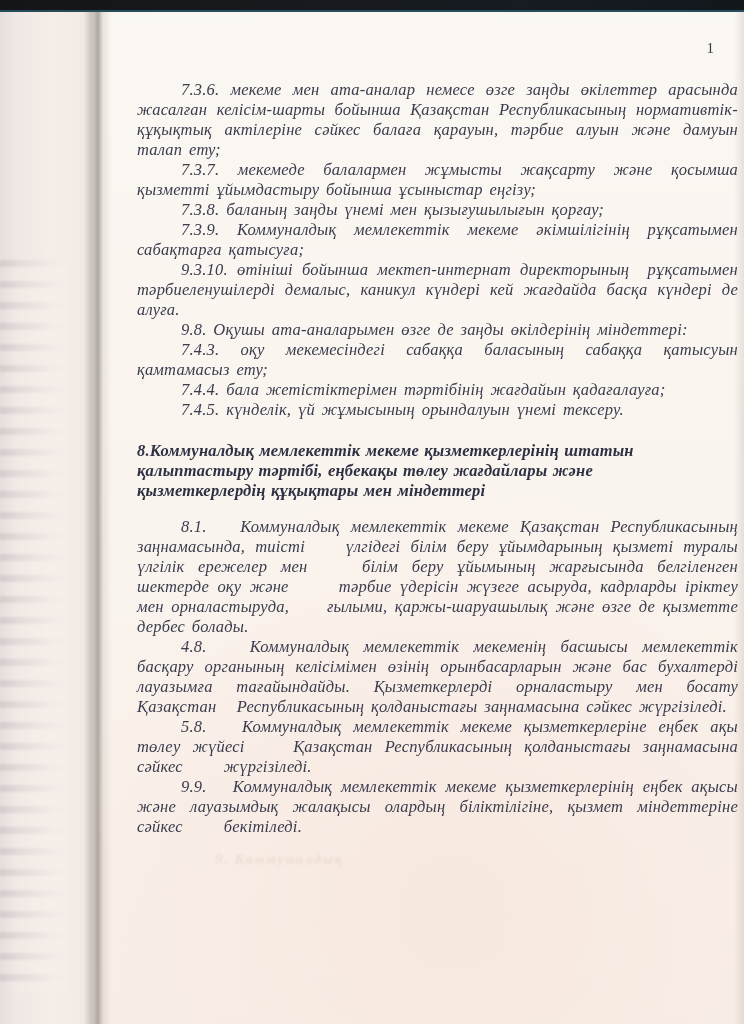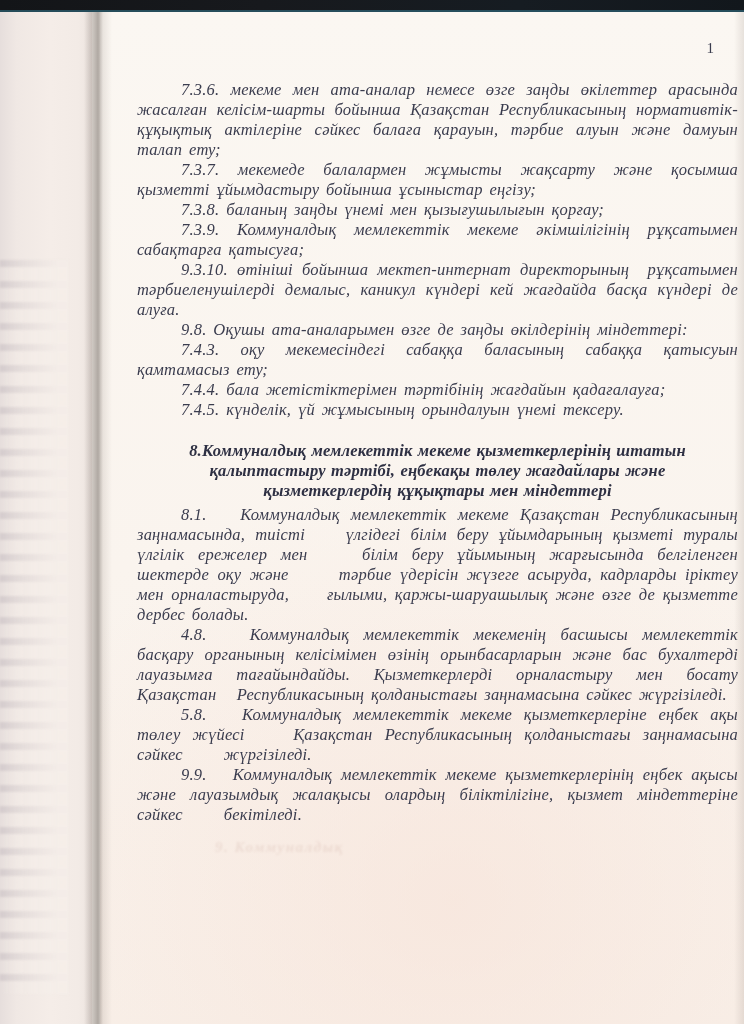--- a/index.html
+++ b/index.html
@@ -60,23 +60,23 @@
   }
   .para{
     margin:0;
     font-size:16.5px;line-height:20px;
     color:var(--ink,#3a3c4e);
     text-align:justify;text-indent:44px;
     white-space:pre-wrap;
     word-spacing:2.5px;letter-spacing:.2px;
   }
   .heading{
-    margin:21px 0 4px;
+    margin:21px 0 16px;
     font-size:16.5px;line-height:20px;font-weight:bold;
-    text-align:center;text-indent:0;
+    text-align:left;text-indent:0;
     white-space:pre-line;
     color:var(--ink-bold,#2e3043);
     letter-spacing:.2px;word-spacing:1px;
   }
   .ghost{
     margin-top:14px;margin-left:78px;
     font-size:15px;font-weight:bold;letter-spacing:1.5px;
     color:var(--bleed,#bb9286);
     opacity:.18;filter:blur(1.1px);
   }

